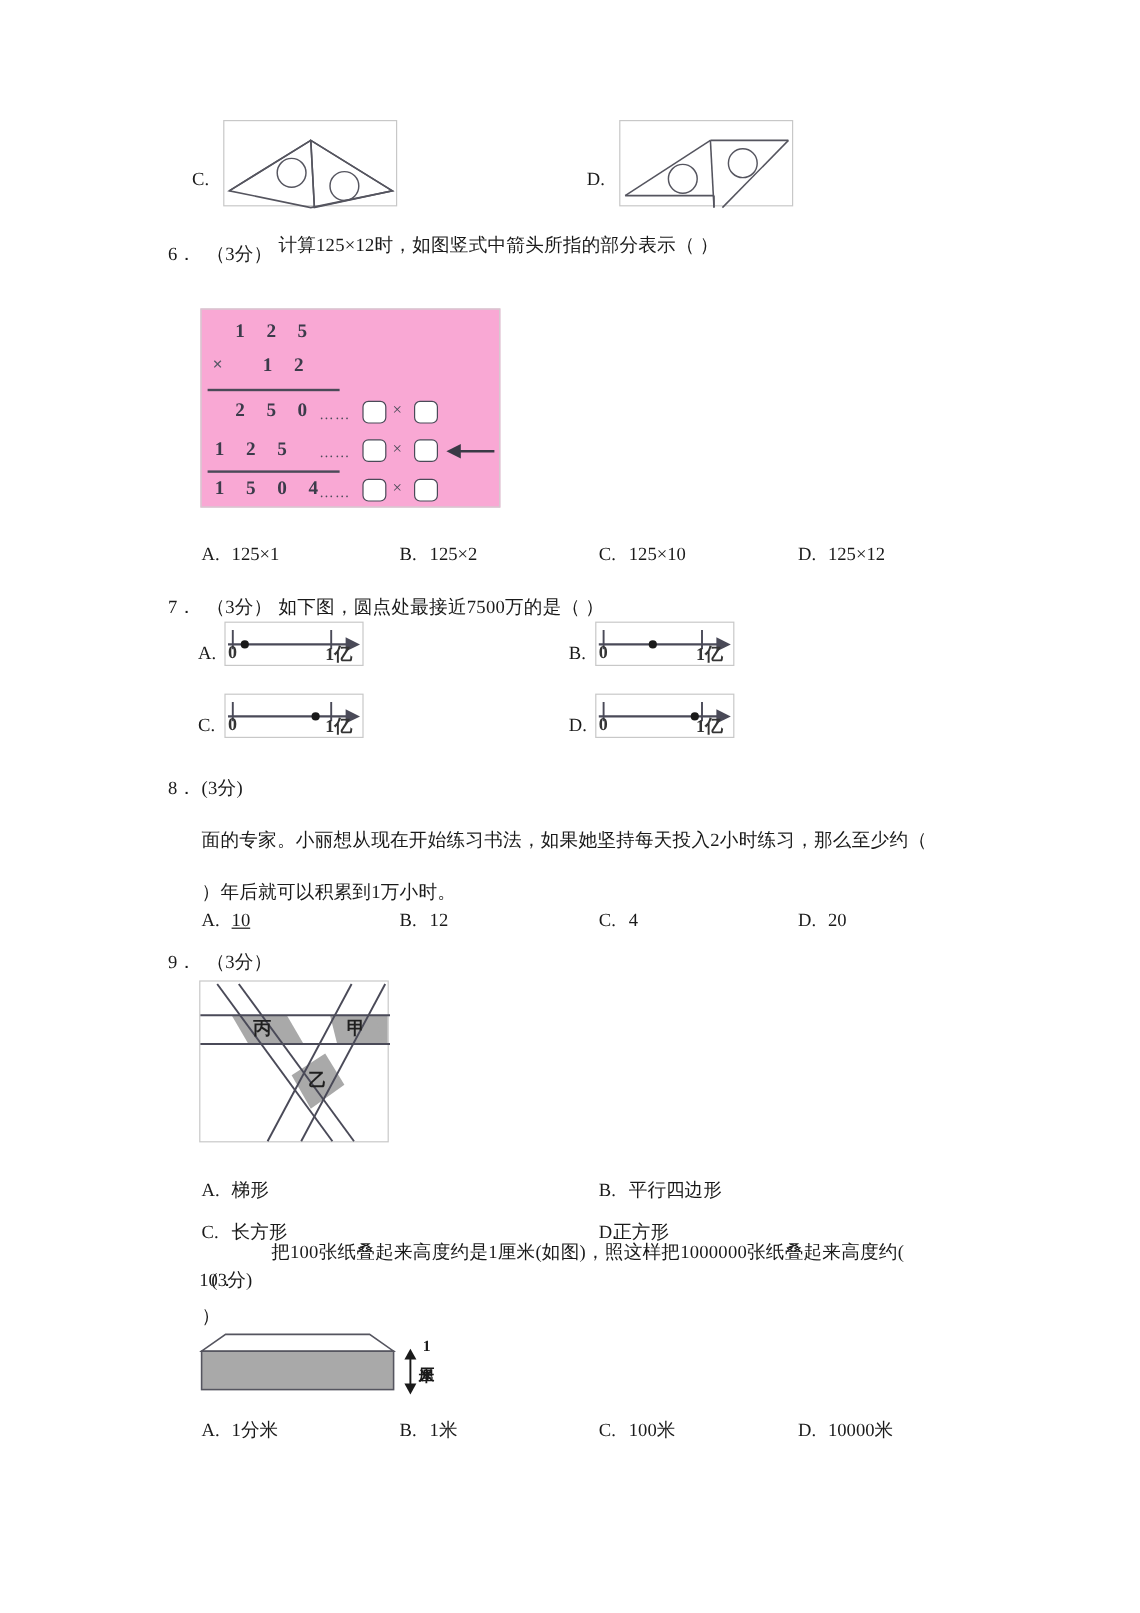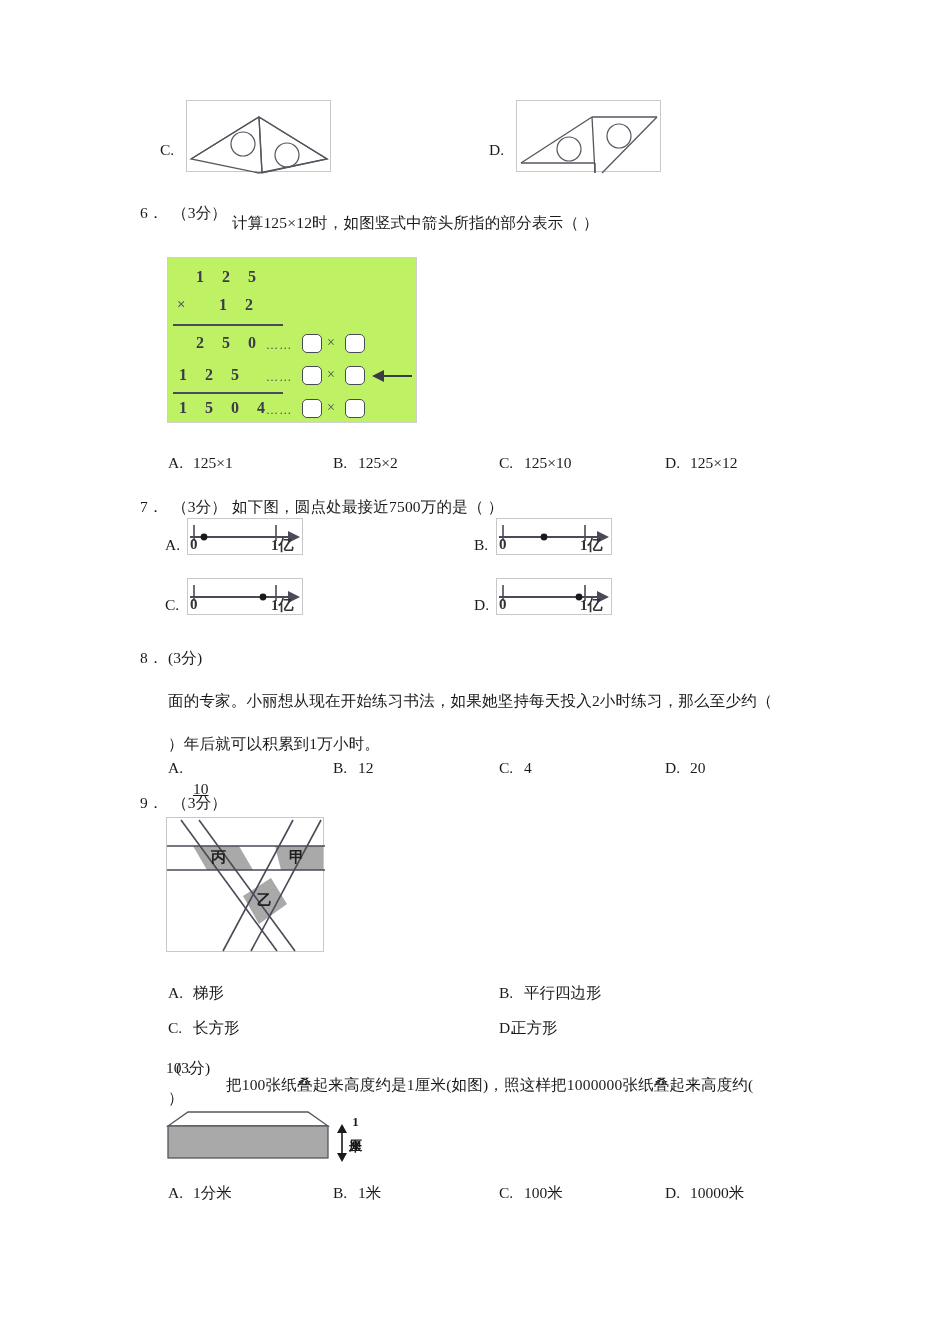--- a/index.html
+++ b/index.html
@@ -57,21 +57,21 @@
     box-sizing: border-box;
   }
   .figbox.noborder { border: none; }
 
   svg { display: block; overflow: visible; }
 
   
   .vmul {
     position: absolute;
     border: 1px solid #cfcfcf;
-    background: #bef264;
+    background: #f9a8d4;
     box-sizing: border-box;
   }
   .vm-digit {
     position: absolute;
     font-family: "Liberation Serif", serif;
     font-size: 16px;
     font-weight: bold;
     color: #3b3b4a;
     letter-spacing: 7px;
     white-space: nowrap;
@@ -171,21 +171,21 @@
       <line x1="75" y1="16" x2="140" y2="16" stroke="#55555f" stroke-width="1.3"></line>
       <line x1="140" y1="16" x2="85" y2="72" stroke="#55555f" stroke-width="1.3"></line>
       <line x1="78" y1="62" x2="78" y2="72" stroke="#55555f" stroke-width="1.3"></line>
       <circle cx="52" cy="48" r="12" fill="none" stroke="#55555f" stroke-width="1.2"></circle>
       <circle cx="102" cy="35" r="12" fill="none" stroke="#55555f" stroke-width="1.2"></circle>
     </svg>
   </div>
 
   <div class="qnum" style="left:140px; top:198px;">6．</div>
   <div class="qtext" style="left:172px; top:198px;">（3分）</div>
-  <div class="qtext" style="left:232px; top:208px;text-align:right;">计算125×12时，如图竖式中箭头所指的部分表示（      ）</div>
+  <div class="qtext" style="left:232px; top:190px;text-align:right;">计算125×12时，如图竖式中箭头所指的部分表示（      ）</div>
 
   <div class="vmul" style="left:167px; top:257px; width:250px; height:166px;">
 
     <div class="vm-digit" style="left:28px; top:10px;">1 2 5</div>
 
     <div class="vm-times" style="left:9px; top:38px;">×</div>
     <div class="vm-digit" style="left:51px; top:38px;">1 2</div>
 
     <div class="vm-rule" style="left:5px; top:66px; width:110px;"></div>
 
@@ -284,21 +284,21 @@
     <div class="nl-tickname" style="left:2px; top:17px;">0</div>
     <div class="nl-tickname" style="left:83px; top:17px;">1亿</div>
   </div>
 
   <div class="qnum" style="left:140px; top:643px;">8．</div>
   <div class="qtext" style="left:168px; top:643px;">(3分)</div>
   <div class="qtext" style="left:168px; top:686px;">面的专家。小丽想从现在开始练习书法，如果她坚持每天投入2小时练习，那么至少约（</div>
   <div class="qtext" style="left:168px; top:729px;">）年后就可以积累到1万小时。</div>
 
   <div class="opt" style="left:168px; top:755px;">A.</div>
-  <div class="opt" style="left:193px; top:776px;text-decoration:underline;">10</div>
+  <div class="opt" style="left:193px; top:755px;text-decoration:underline;">10</div>
 
   <div class="opt" style="left:333px; top:755px;">B.</div>
   <div class="opt" style="left:358px; top:755px;">12</div>
 
   <div class="opt" style="left:499px; top:755px;">C.</div>
   <div class="opt" style="left:524px; top:755px;">4</div>
 
   <div class="opt" style="left:665px; top:755px;">D.</div>
   <div class="opt" style="left:690px; top:755px;">20</div>
 
@@ -334,21 +334,21 @@
   <div class="opt" style="left:524px; top:980px;">平行四边形</div>
 
   <div class="opt" style="left:168px; top:1015px;">C.</div>
   <div class="opt" style="left:193px; top:1015px;">长方形</div>
 
   <div class="opt" style="left:499px; top:1015px;">D.</div>
   <div class="opt" style="left:511px; top:1015px;">正方形</div>
 
   <div class="qnum" style="left:138px; top:1053px;margin-left:28px;">10．</div>
   <div class="qtext" style="left:176px; top:1053px;">(3分)</div>
-  <div class="qtext" style="left:226px; top:1070px;font-family:Liberation Serif, serif;">把100张纸叠起来高度约是1厘米(如图)，照这样把1000000张纸叠起来高度约(</div>
+  <div class="qtext" style="left:226px; top:1029px;font-family:Liberation Serif, serif;">把100张纸叠起来高度约是1厘米(如图)，照这样把1000000张纸叠起来高度约(</div>
   <div class="qtext" style="left:168px; top:1083px;">）</div>
 
   <div class="figbox noborder" style="left:166px; top:1108px; width:200px; height:62px;">
     <svg width="200" height="62" viewBox="0 0 200 62">
 
       <polygon points="2,18 22,4 142,4 162,18" fill="#ffffff" stroke="#55555f" stroke-width="1.3"></polygon>
 
       <rect x="2" y="18" width="160" height="32" fill="#a9a9a9" stroke="#55555f" stroke-width="1.3"></rect>
 
       <line x1="176" y1="20" x2="176" y2="50" stroke="#1a1a1a" stroke-width="1.6"></line>

